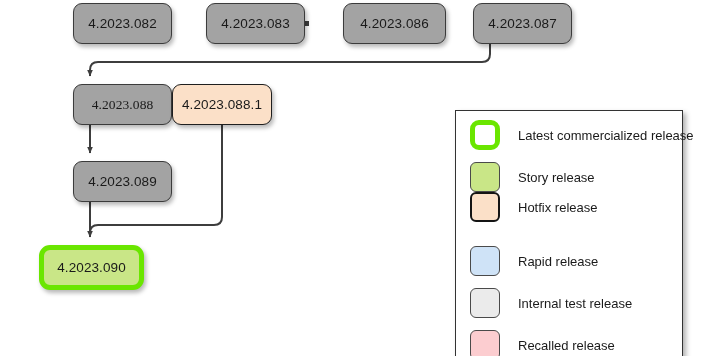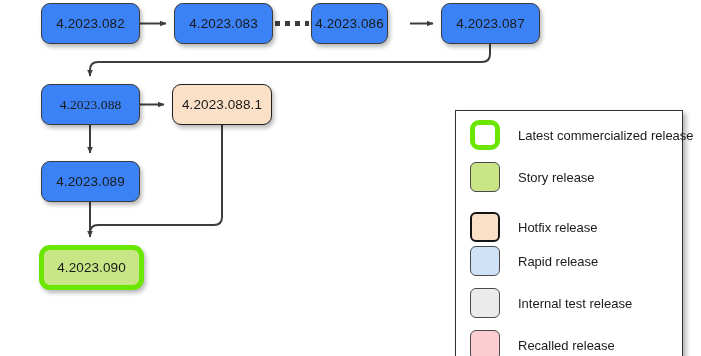--- a/index.html
+++ b/index.html
@@ -38,22 +38,23 @@
     align-items: center;
     justify-content: center;
     border-radius: 9px;
     font-size: 13.5px;
     color: #1a1a1a;
     letter-spacing: .1px;
     white-space: nowrap;
     box-shadow: 2px 3px 4px rgba(0,0,0,0.28);
   }
   .node.story {
-    background: #3b82f6;
+    background: #a3a3a3;
     border: 1.6px solid #3b3b3b;
+    margin-left: 32px;
   }
   .node.hotfix {
     background: #fbe0c8;
     border: 1.9px solid #1f1f1f;
   }
   .node.latest {
     background: #c9e687;
     border: 5px solid #6ae600;
     border-radius: 11px;
   }
@@ -135,21 +136,21 @@
   </svg>
 
   <div class="node story" style="left:41px; top:3px; width:99px; height:41px;">
     <span>4.2023.082</span>
   </div>
 
   <div class="node story" style="left:174px; top:3px; width:99px; height:41px;">
     <span>4.2023.083</span>
   </div>
 
-  <div class="node story" style="left:311px; top:3px; width:77px; height:41px;">
+  <div class="node story" style="left:311px; top:3px; width:103px; height:41px;">
     <span>4.2023.086</span>
   </div>
 
   <div class="node story" style="left:441px; top:3px; width:99px; height:41px;">
     <span>4.2023.087</span>
   </div>
 
   <div class="node story" style="left:41px; top:84px; width:99px; height:41px;font-family:Liberation Serif, serif;">
     <span>4.2023.088</span>
   </div>
@@ -171,21 +172,21 @@
     <div class="legend-row" style="top:8px;">
       <span class="swatch sw-latest"></span>
       <span class="legend-label">Latest commercialized release</span>
     </div>
 
     <div class="legend-row" style="top:50px;">
       <span class="swatch sw-story"></span>
       <span class="legend-label">Story release</span>
     </div>
 
-    <div class="legend-row" style="top:100px;">
+    <div class="legend-row" style="top:80px;">
       <span class="swatch sw-hotfix"></span>
       <span class="legend-label">Hotfix release</span>
     </div>
 
     <div class="legend-row" style="top:176px;">
       <span class="swatch sw-internal"></span>
       <span class="legend-label">Internal test release</span>
     </div>
 
     <div class="legend-row" style="top:134px;">

